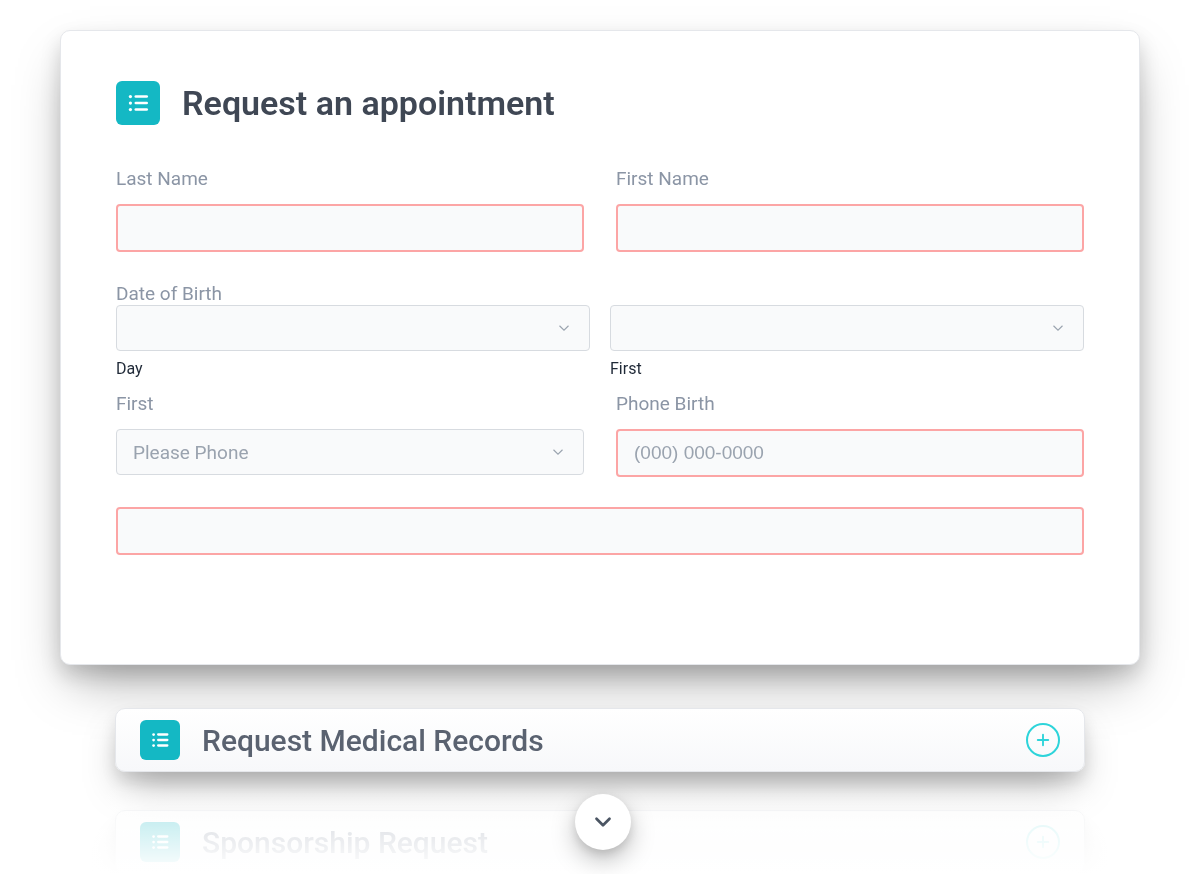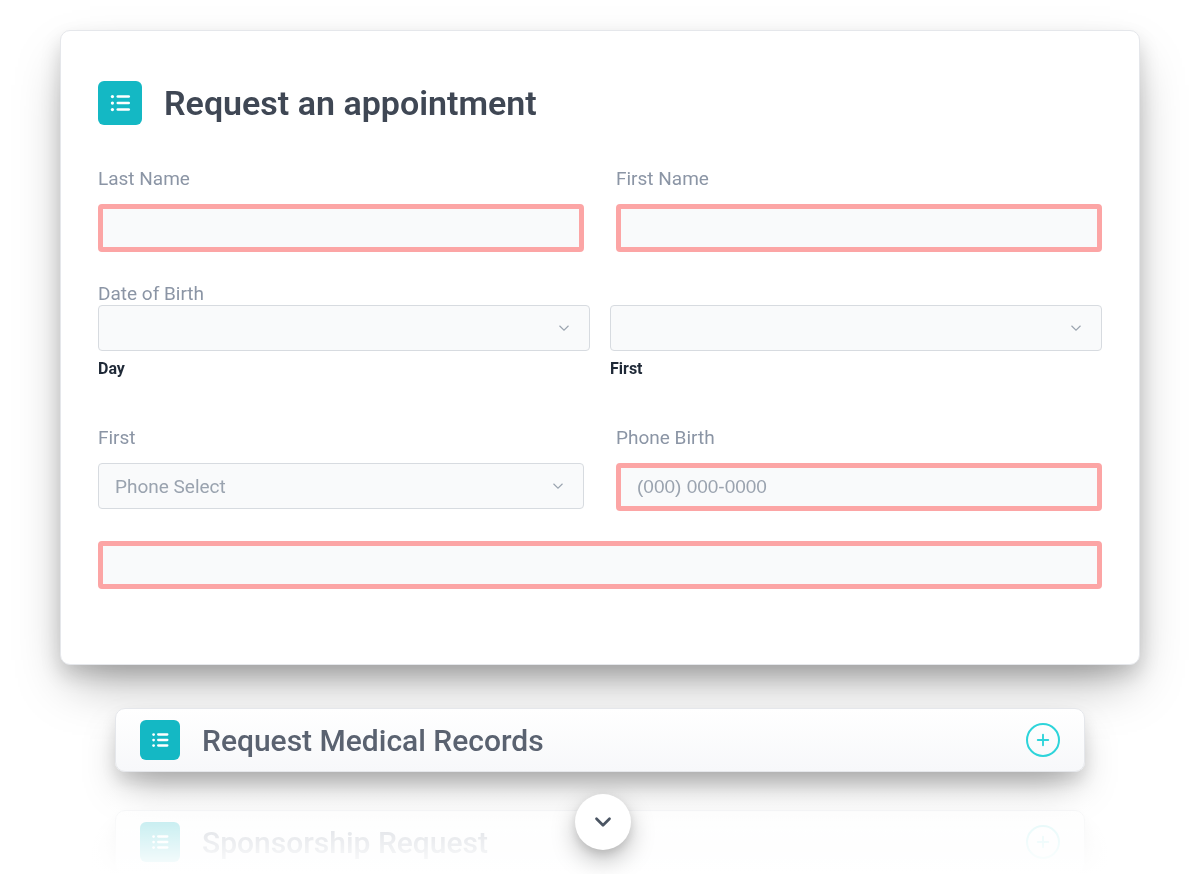--- a/index.html
+++ b/index.html
@@ -15,21 +15,21 @@
     .main-card {
       position: absolute;
       top: 30px;
       left: 60px;
       width: 1080px;
       height: 635px;
       background: #ffffff;
       border-radius: 10px;
       border: 1px solid #e5e7eb;
       box-shadow: 0 25px 50px -12px rgba(0,0,0,0.35), 0 10px 20px rgba(0,0,0,0.15);
-      padding: 50px 37px;
+      padding: 50px 55px;
       overflow: hidden;
     }
 
     .card-header {
       display: flex;
       align-items: center;
       gap: 22px;
       margin-bottom: 42px;
     }
 
@@ -45,39 +45,39 @@
     }
     .list-icon svg { width: 26px; height: 26px; }
 
     .card-title {
       font-size: 34px;
       font-weight: 600;
       color: #3f4754;
     }
 
     .form-row { display: flex; gap: 32px; margin-bottom: 30px; }
-    .form-row-3 { display: flex; gap: 20px; margin-bottom: 0; font-weight: bold; }
+    .form-row-3 { display: flex; gap: 20px; margin-bottom: 0; }
     .form-col { flex: 1; display: flex; flex-direction: column; }
     .form-col-full { width: 100%; }
 
     .label {
       font-size: 19px;
       color: #8b95a5;
       margin-bottom: 14px;
       font-weight: 400;
     }
     .sublabel {
       font-size: 16px;
       color: #1f2937;
       margin-top: 8px;
     }
 
     .input {
       height: 48px;
-      border: 5px solid #fca5a5;
+      border: 2px solid #fca5a5;
       background: #f9fafb;
       border-radius: 4px;
       padding: 0 16px;
       font-size: 19px;
       color: #8b5cf6;
       outline: none;
     }
     .input::placeholder { color: #9aa3af; }
 
     .select {
@@ -95,21 +95,21 @@
     }
     .chevron {
       position: absolute;
       right: 16px;
       top: 50%;
       transform: translateY(-50%);
       color: #9aa3af;
     }
     .chevron svg { width: 18px; height: 18px; display:block; }
 
-    .dob-group { margin-bottom: 48px; }
+    .dob-group { margin-bottom: 14px; }
 
     
     .accordion-row {
       position: absolute;
       left: 115px;
       width: 970px;
       height: 64px;
       background: linear-gradient(#ffffff, #f7f8fa);
       border: 1px solid #e5e7eb;
       border-radius: 10px;
@@ -231,21 +231,21 @@
         </div>
         <div class="sublabel">First</div>
       </div>
     </div>
   </div>
 
   <div class="form-row">
     <div class="form-col">
       <label class="label">First</label>
       <div class="select">
-        <span>Phone Select</span>
+        <span>Please Phone</span>
         <span class="chevron">
           <svg viewBox="0 0 24 24" fill="none" stroke="currentColor" stroke-width="1.5">
               <polyline points="6 9 12 15 18 9"></polyline>
             </svg>
         </span>
       </div>
     </div>
     <div class="form-col">
       <label class="label">Phone Birth</label>
       <input class="input" type="text" placeholder="(000) 000-0000" style="">

